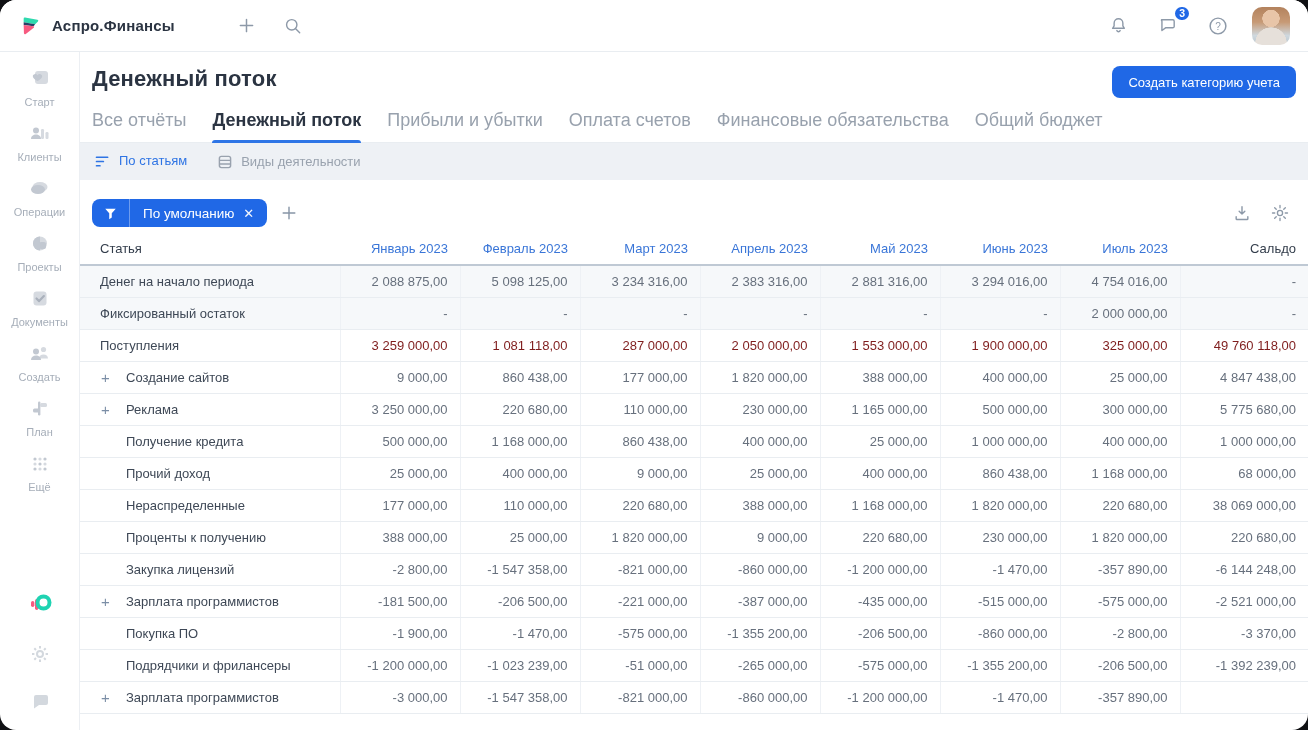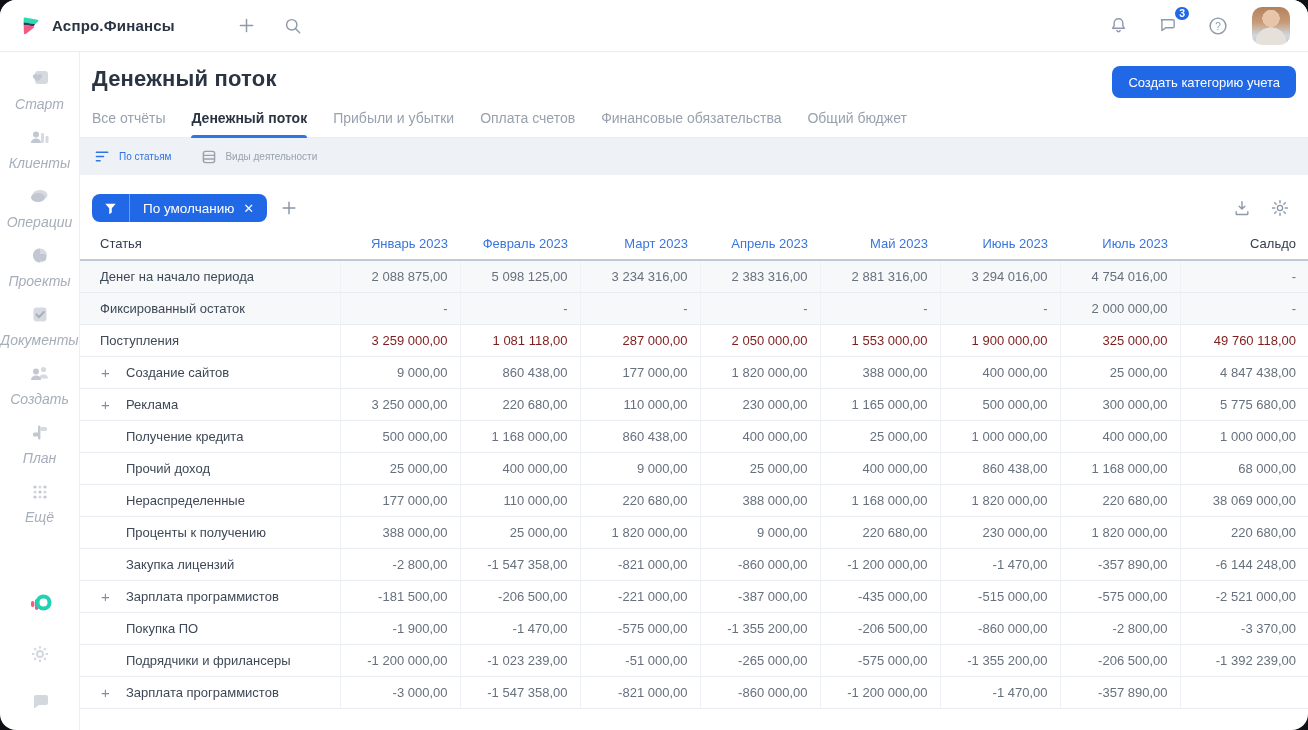--- a/index.html
+++ b/index.html
@@ -28,39 +28,39 @@
               radial-gradient(circle at 50% 95%, #e6e0da 0 38%, transparent 39%),
               linear-gradient(180deg,#b3825d 0%, #c79a76 40%, #cfd8de 75%, #b9c6cf 100%); }
 
   
   .body { flex:1; display:flex; min-height:0; }
   .sidebar { width:80px; flex:0 0 80px; border-right:1px solid #eceff3; display:flex;
              flex-direction:column; align-items:center; padding:14px 0 10px; }
   .side-item { display:flex; flex-direction:column; align-items:center; gap:4px; cursor:pointer;
                margin-bottom:13px; width:100%; }
   .side-item .icn { color:#c2c8d1; }
-  .side-label { font-size:14px; color:#a6aeb9;font-style:italic; }
+  .side-label { font-size:11px; color:#a6aeb9; }
   .side-footer { margin-top:auto; display:flex; flex-direction:column; align-items:center; gap:24px; padding-bottom:6px;}
   .side-footer .icn { cursor:pointer; color:#d3d8de; }
 
   
   .main { flex:1; display:flex; flex-direction:column; min-width:0; }
   .page-head { display:flex; align-items:flex-start; justify-content:space-between; padding:14px 12px 0 12px; }
   .page-title { font-size:22px; font-weight:700; color:#2b3442; letter-spacing:.2px; }
   .create-btn { background:#2068e6; color:#fff; border:none; border-radius:8px; height:32px;
                 padding:0 16px; font-size:13px; font-family:inherit; cursor:pointer; }
 
   .tabs { display:flex; gap:26px; padding:0 12px; margin-top:12px; border-bottom:1px solid #e9edf1; }
-  .tab { font-size:14px; color:#98a1ad; padding:0 0 11px; cursor:pointer; position:relative; white-space:nowrap; }
+  .tab { font-size:18px; color:#98a1ad; padding:0 0 11px; cursor:pointer; position:relative; white-space:nowrap; }
   .tab.active { color:#2b3442; font-weight:600; }
   .tab.active::after { content:""; position:absolute; left:0; right:0; bottom:-1px; height:3px;
                        background:#2e75e6; border-radius:3px 3px 0 0; }
 
   .subbar { background:#eef1f5; height:37px; display:flex; align-items:center; gap:30px; padding:0 14px; }
-  .view-item { display:flex; align-items:center; gap:8px; font-size:10px; color:#99a2ae; cursor:pointer; }
+  .view-item { display:flex; gap:8px; font-size:13px; color:#99a2ae; cursor:pointer; }
   .view-item.active { color:#2e74e4; }
 
   .filterbar { display:flex; align-items:center; gap:10px; margin:19px 14px 0 12px; }
   .filter-primary { display:flex; align-items:stretch; background:#2068e6; border-radius:8px;
                     overflow:hidden; height:28px; cursor:pointer; border:none; }
   .filter-funnel { display:flex; align-items:center; padding:0 11px; border-right:1px solid rgba(255,255,255,.35); }
   .filter-primary-label { display:flex; align-items:center; gap:9px; padding:0 13px; color:#fff; font-size:13.5px; }
   .filter-x { font-size:13px; cursor:pointer; opacity:.95; }
   .chip { height:34px; background:#fff; border:1px solid #dde3e9; border-radius:8px; padding:0 14px;
           font-size:13.5px; color:#39424e; font-family:inherit; cursor:pointer; }

